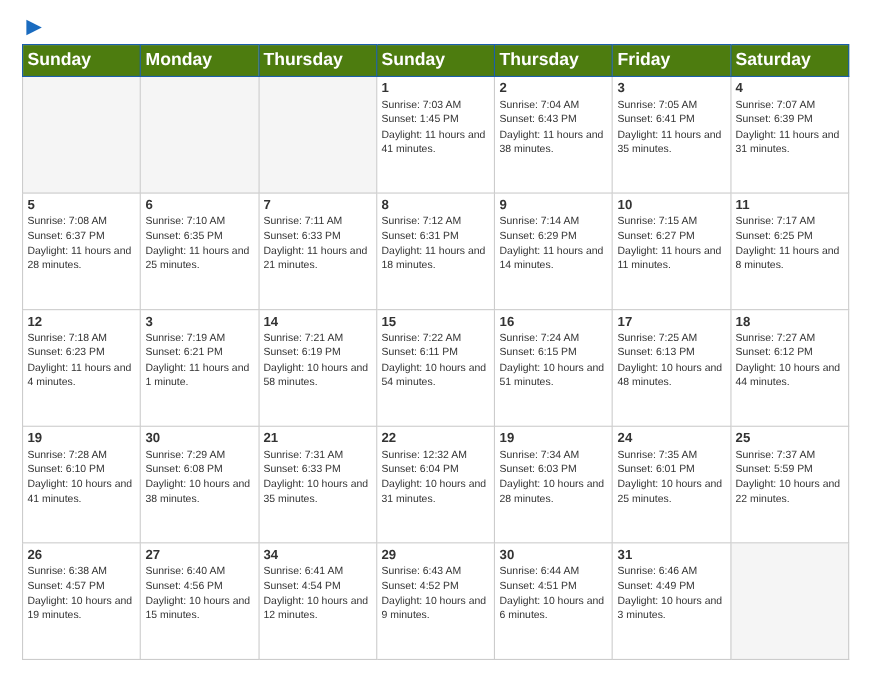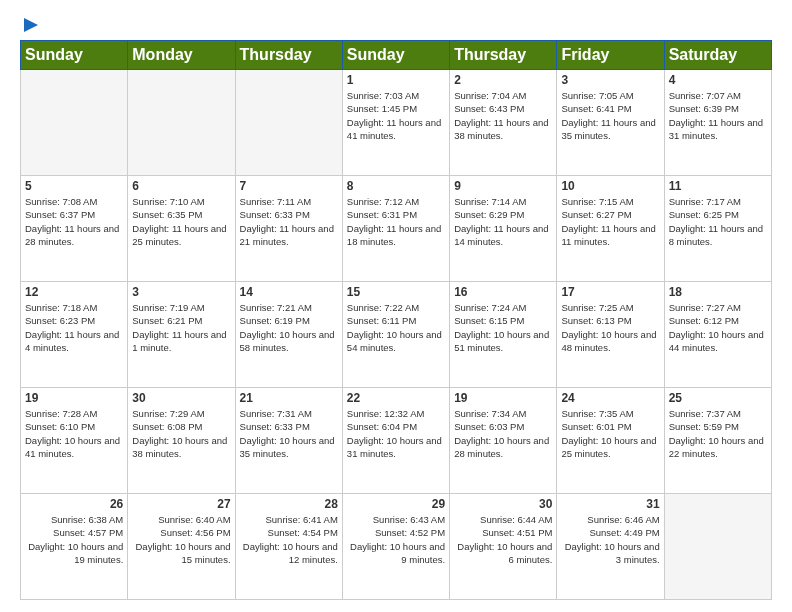--- a/index.html
+++ b/index.html
@@ -65,21 +65,20 @@
       padding: 3px 4px;
       font-size: 10px;
       color: #333;
       height: 82px;
     }
     .calendar td.empty {
       background: #f5f5f5;
     }
     .calendar tr:last-child td {
       height: 82px;
-      text-align: right;
     }
     .day-number {
       font-size: 12px;
       font-weight: bold;
       display: block;
       margin-bottom: 2px;
     }
     .day-info {
       font-size: 9.5px;
       line-height: 1.4;
@@ -316,21 +315,21 @@
 and 19 minutes.</div>
           </td>
           <td>
             <span class="day-number">27</span>
             <div class="day-info">Sunrise: 6:40 AM
 Sunset: 4:56 PM
 Daylight: 10 hours
 and 15 minutes.</div>
           </td>
           <td>
-            <span class="day-number">28</span>
+            <span class="day-number">34</span>
             <div class="day-info">Sunrise: 6:41 AM
 Sunset: 4:54 PM
 Daylight: 10 hours
 and 12 minutes.</div>
           </td>
           <td>
             <span class="day-number">29</span>
             <div class="day-info">Sunrise: 6:43 AM
 Sunset: 4:52 PM
 Daylight: 10 hours

